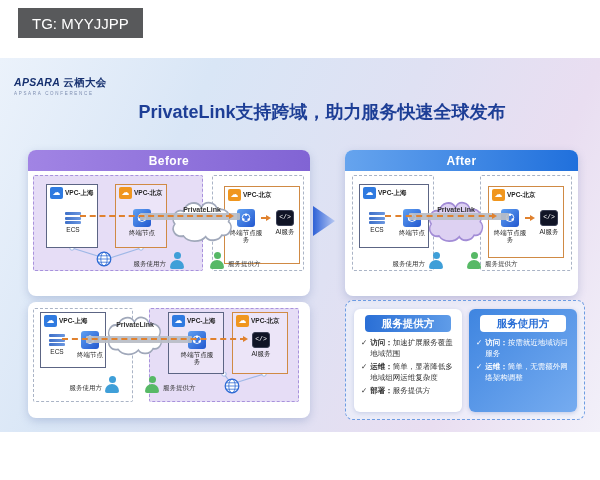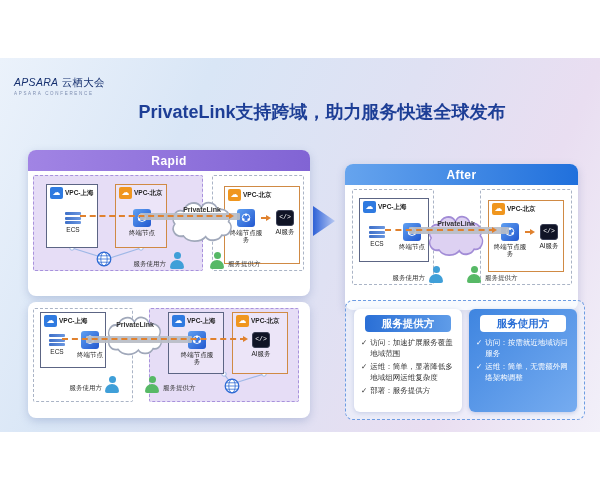--- a/index.html
+++ b/index.html
@@ -11,21 +11,21 @@
 .badge-dark{position:absolute;background:#58595b;color:#fff;display:flex;align-items:center;justify-content:center;z-index:20}
 #tg-badge{left:18px;top:8px;height:30px;padding:0 14px;font-size:15px}
 #url-badge{left:310px;top:439px;width:279px;height:30px;font-size:13.5px}
 
 
 .slide{position:absolute;left:0;top:58px;width:600px;height:374px;
 background:linear-gradient(115deg,#ebf2fb 0%,#d9e6f6 28%,#dfe1f3 55%,#e9def1 78%,#f2f0f9 100%)}
 
 
 .logo{position:absolute;left:14px;top:76px;z-index:3}
-.logo-line1{font-size:10.5px;font-weight:normal;color:#16306f;letter-spacing:.3px}
+.logo-line1{font-size:10.5px;font-weight:bold;color:#16306f;letter-spacing:.3px}
 .logo-line1 .brand{font-style:italic}
 .logo-line2{font-size:4.5px;color:#7d8db0;letter-spacing:1.7px;margin-top:1px}
 
 
 .title{position:absolute;left:50px;right:6px;top:100px;text-align:center;font-size:18px;font-weight:bold;color:#1d3e96;z-index:3;white-space:nowrap}
 .subtitle{position:absolute;left:0;right:0;top:128px;text-align:center;font-size:9.5px;color:#566990;z-index:3}
 .coming{position:absolute;left:489px;top:105px;width:80px;height:17px;background:#1463d4;border:1px solid #5a94e8;border-radius:3px;color:#fff;font-weight:bold;font-size:10px;display:flex;align-items:center;justify-content:center;z-index:3}
 
 
 .panel{position:absolute;background:#fff;border-radius:8px;box-shadow:0 3px 8px rgba(90,110,170,.28);z-index:2}
@@ -79,45 +79,46 @@
 .bcol-white{left:8px;background:#fff;box-shadow:0 1px 4px rgba(80,110,180,.25)}
 .bcol-blue{left:123px;background:linear-gradient(135deg,#3f85e0,#76acf0);box-shadow:0 1px 4px rgba(80,110,180,.3)}
 .bhead{margin:6px auto 5px;width:86px;height:17px;border-radius:4px;font-weight:bold;font-size:10.5px;text-align:center;line-height:17px}
 .bhead-blue{background:linear-gradient(90deg,#2a6fd6,#5f9ce8);color:#fff}
 .bhead-white{background:#fff;color:#2a6fd6}
 .blist{padding:1px 7px}
 .bl{display:flex;font-size:7.5px;line-height:1.45;margin-bottom:2px}
 .bl .ck{margin-right:3px;font-weight:bold;flex:0 0 auto}
 .bcol-white .bl{color:#333}
 .bcol-blue .bl{color:#fff}
-.bl b{font-weight:normal}
+.bl b{font-weight:bold}
 </style>
 </head>
 <body>
 
 <div class="canvas">
 
+  <div class="badge-dark" id="tg-badge">TG: MYYJJPP</div>
 
   <div class="slide"></div>
 
   <div class="logo">
     <div class="logo-line1">
       <span class="brand">APSARA</span>
       <span>云栖大会</span>
     </div>
     <div class="logo-line2">APSARA CONFERENCE</div>
   </div>
 
   <div class="title">PrivateLink支持跨域，助力服务快速全球发布</div>
 
   <div class="tri"></div>
 
   <section class="panel" style="left:28px;top:150px;width:282px;height:146px">
     <header class="phead phead-purple">
-      <span>Rapid</span>
+      <span>Before</span>
     </header>
     <div class="pbody">
       <div class="region region-purple" style="left:5px;top:4px;width:170px;height:96px"></div>
       <div class="region region-gray" style="left:184px;top:4px;width:92px;height:96px"></div>
 
       <div class="cloud" style="left:140px;top:26px;width:68px;height:48px">
         <svg viewBox="0 0 110 64" preserveAspectRatio="none">
             <path d="M25,52 C12,54 4,44 11,36 C3,28 13,15 25,19 C29,7 47,4 54,14 C60,4 78,6 80,18 C92,13 104,23 98,33 C107,39 100,53 87,51 C82,59 66,60 61,53 C52,61 33,61 25,52 Z" fill="#fff" stroke="#a0a8ba" stroke-width="2.5"></path>
           </svg>
         <span class="cloud-label">PrivateLink</span>
@@ -200,21 +201,21 @@
           <i class="pb"></i>
         </div>
       <div class="person p-green" style="left:181px;top:81px">
           <i class="ph"></i>
           <i class="pb"></i>
         </div>
       <div class="plabel" style="left:200px;top:89px">服务提供方</div>
     </div>
   </section>
 
-  <section class="panel" style="left:345px;top:164px;width:233px;height:146px">
+  <section class="panel" style="left:345px;top:150px;width:233px;height:146px">
     <header class="phead phead-blue">
       <span>After</span>
     </header>
     <div class="pbody">
       <div class="region region-gray" style="left:7px;top:4px;width:82px;height:96px"></div>
       <div class="region region-gray" style="left:135px;top:4px;width:92px;height:96px"></div>
 
       <div class="cloud" style="left:80px;top:26px;width:62px;height:48px">
         <svg viewBox="0 0 110 64" preserveAspectRatio="none">
             <path d="M25,52 C12,54 4,44 11,36 C3,28 13,15 25,19 C29,7 47,4 54,14 C60,4 78,6 80,18 C92,13 104,23 98,33 C107,39 100,53 87,51 C82,59 66,60 61,53 C52,61 33,61 25,52 Z" fill="#ddd1f2" stroke="#a28cd6" stroke-width="2.5"></path>

